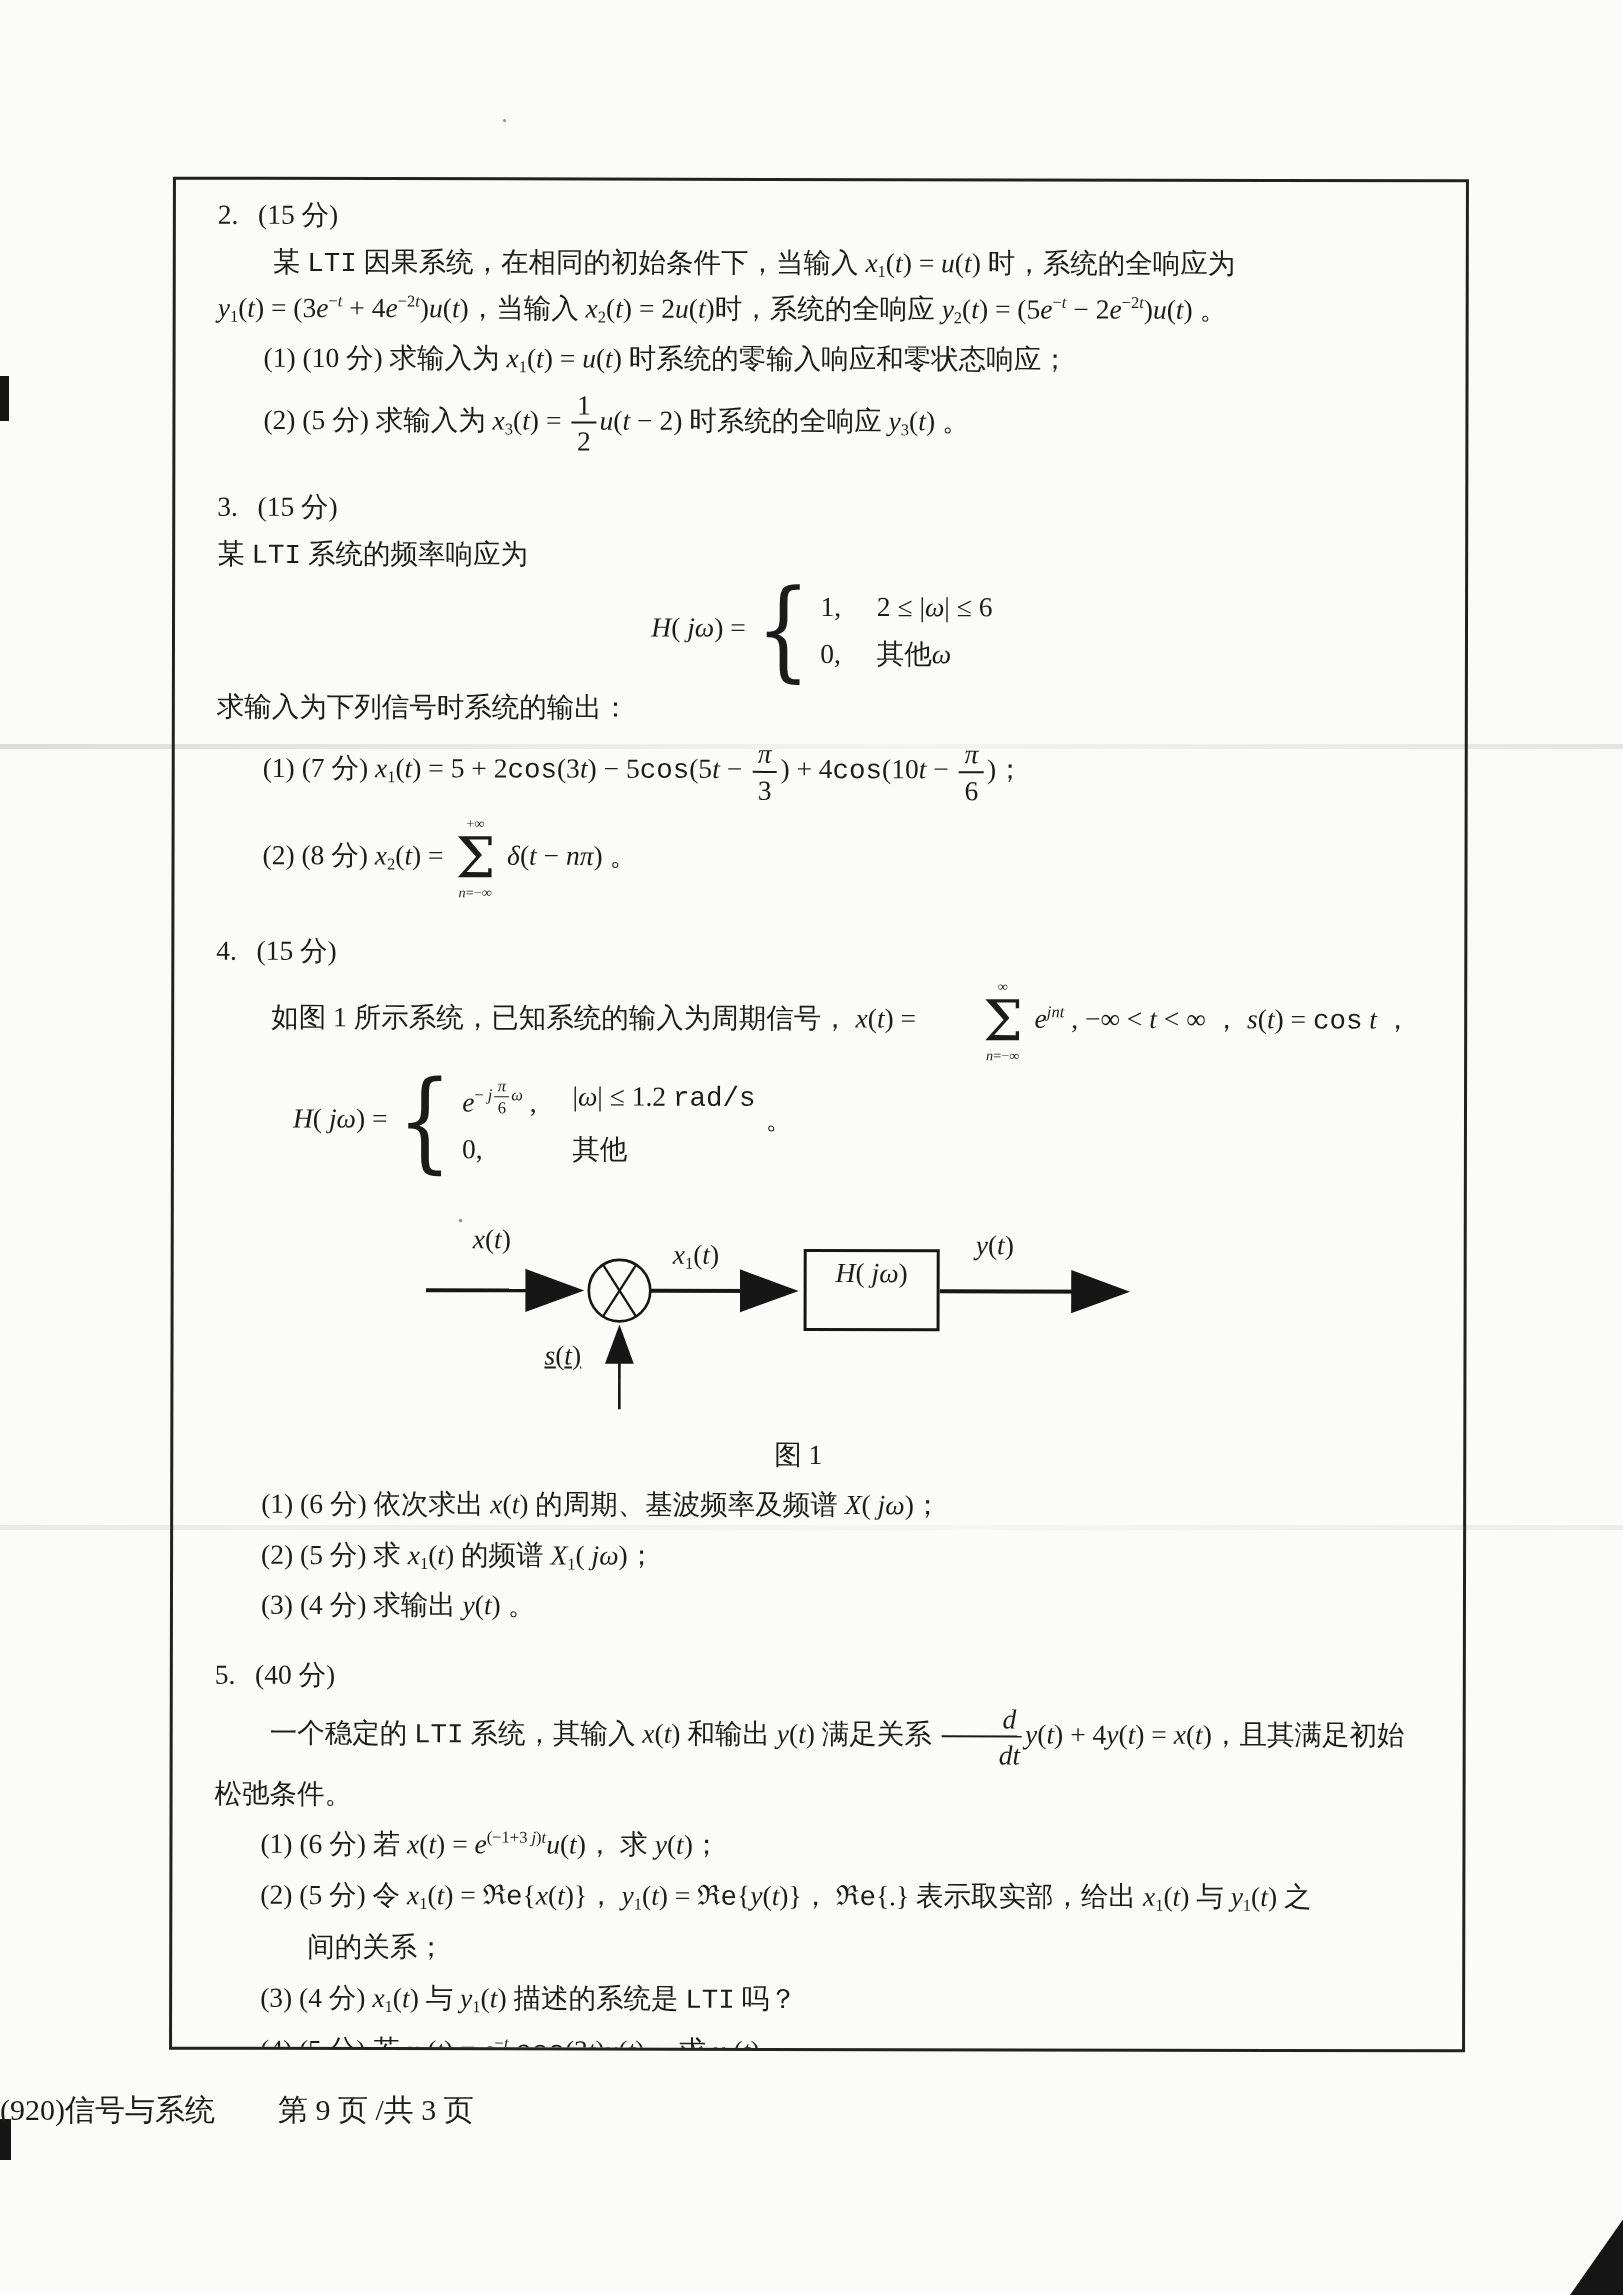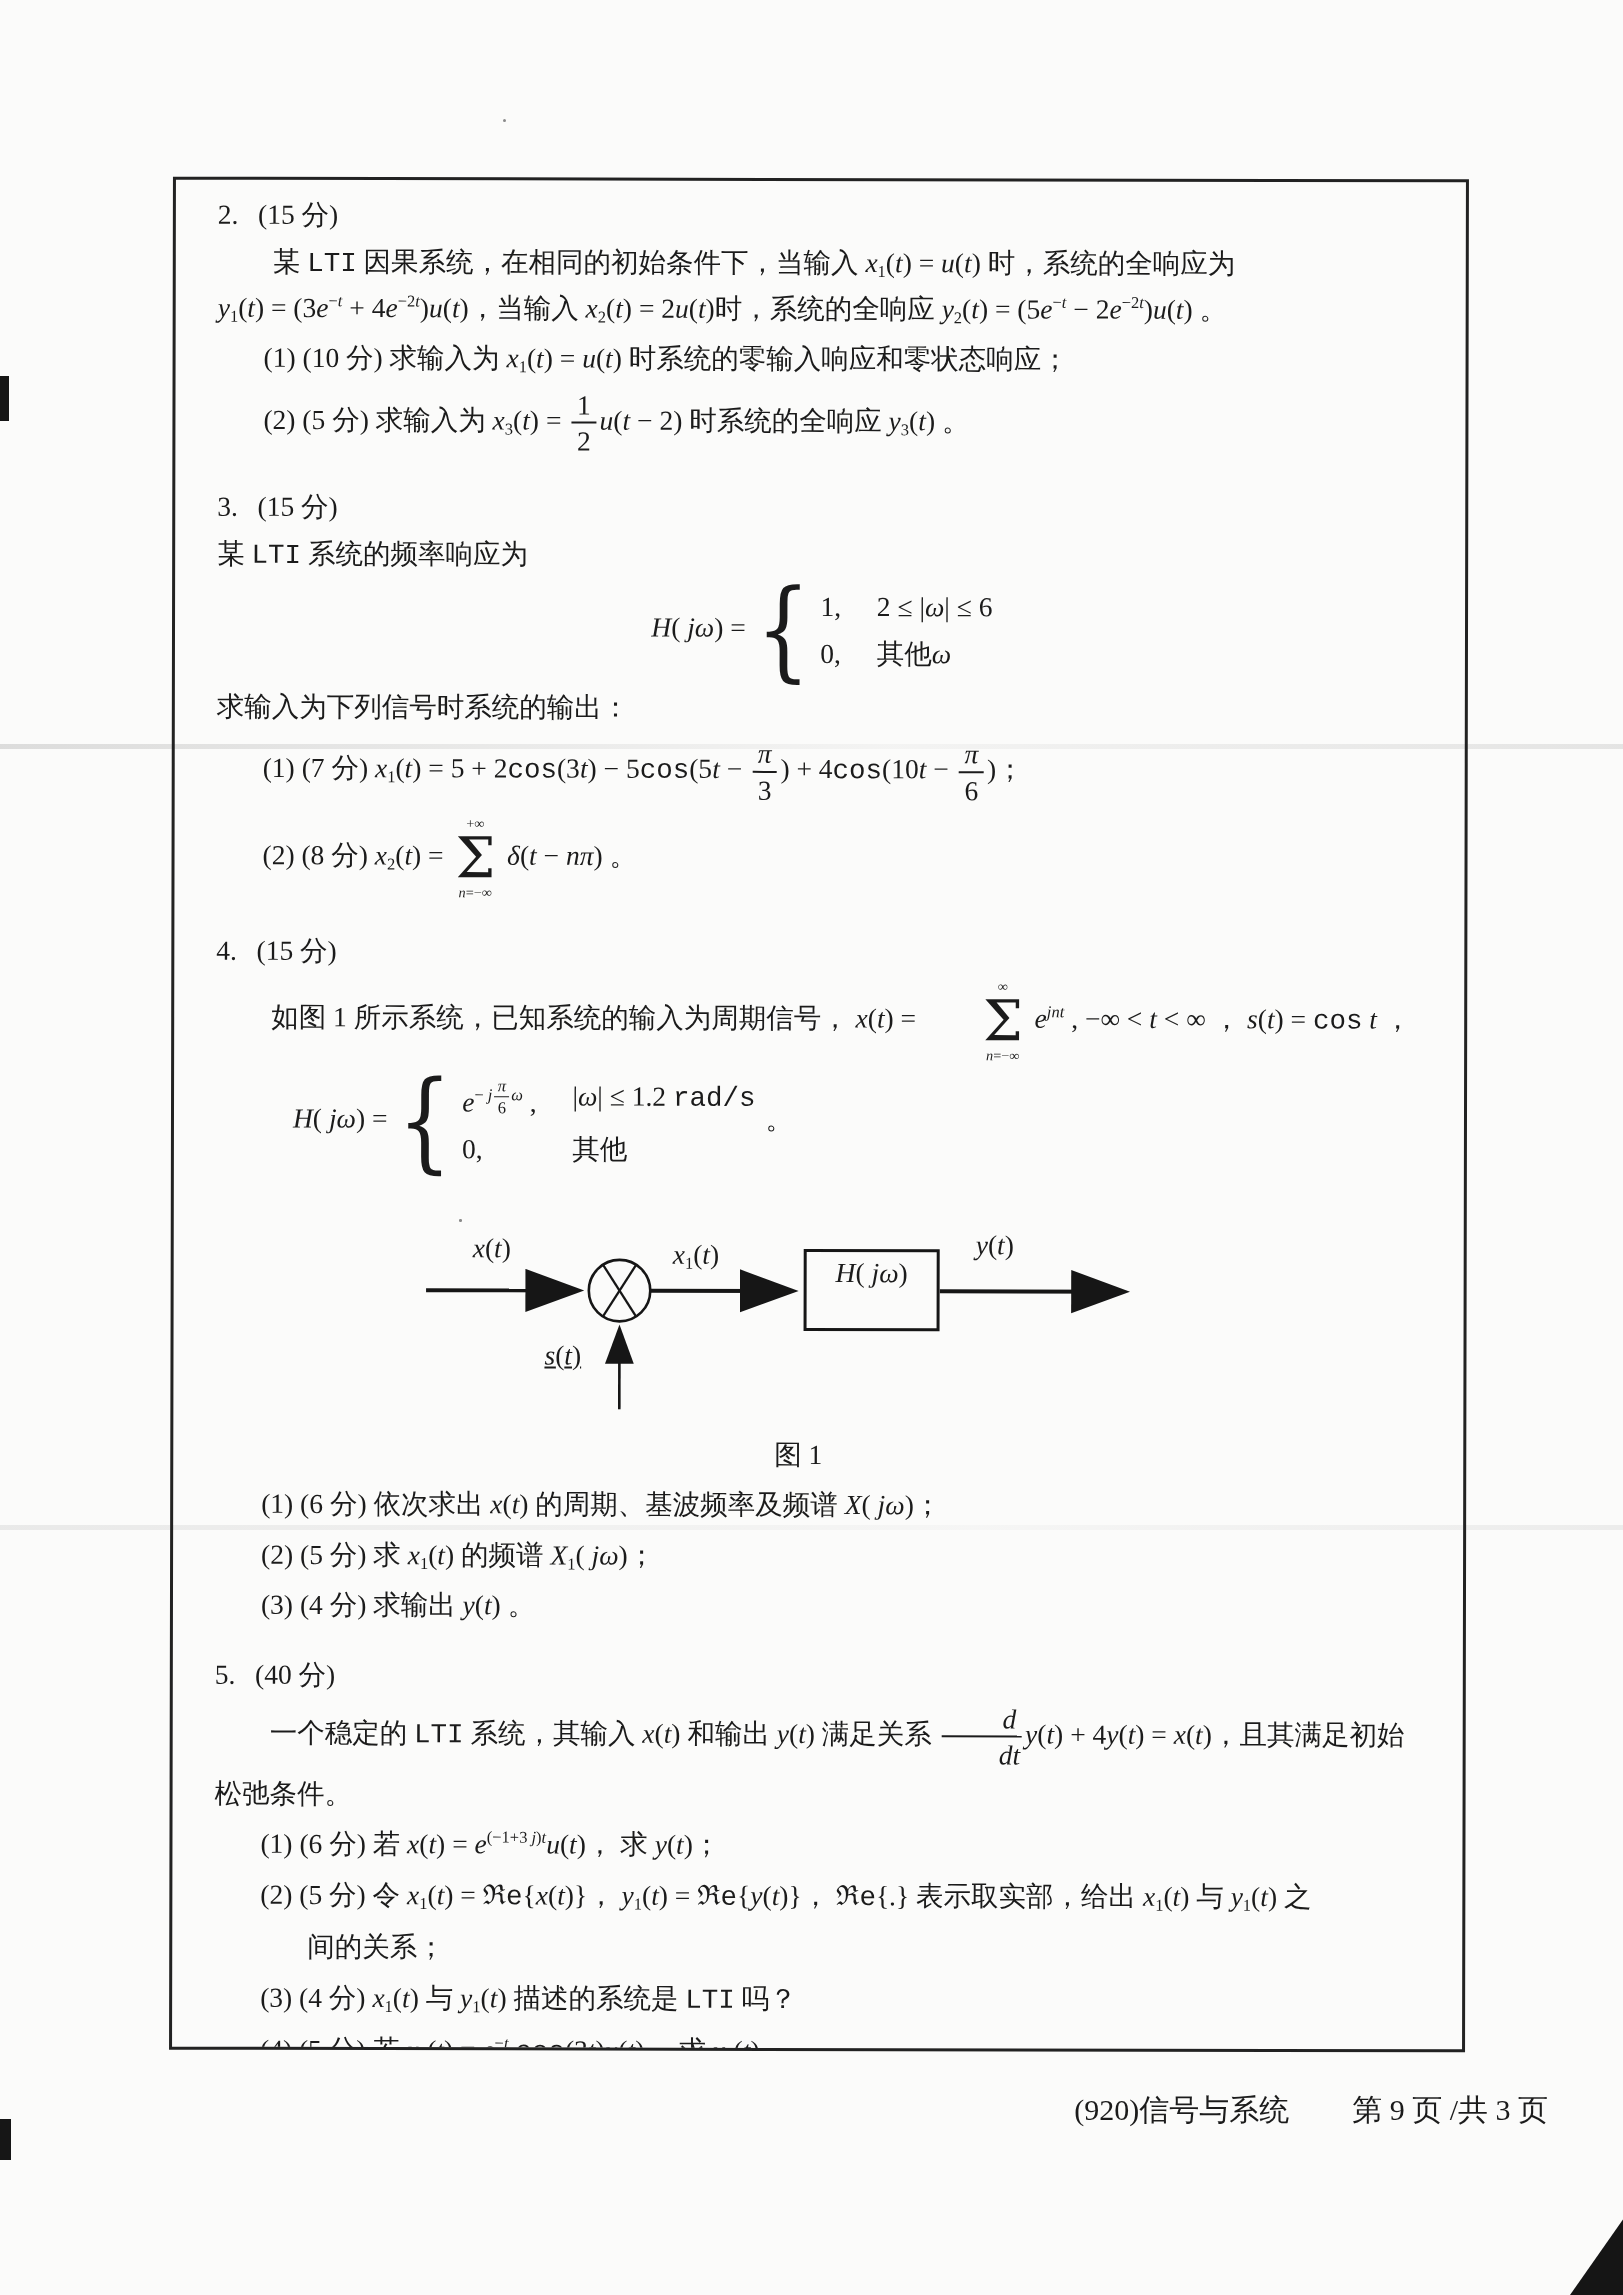--- a/index.html
+++ b/index.html
@@ -50,30 +50,30 @@
   .mcases .mbrace { font-family:"DejaVu Serif",serif; font-weight:300; font-size:3.1em;
                     line-height:0.85; transform:scaleY(1.28); transform-origin:center;
                     margin-right:0.12em; }
   .mcases .mcgrid { display:grid; grid-template-columns:max-content max-content;
                     column-gap:1.3em; row-gap:0.45em; text-align:left; align-items:center; }
   
   .figure-wrap { margin:26px 0 3.9px 164px; width:838px; }
   .diagram { position:relative; width:838px; height:217px; }
   .diagram svg { position:absolute; left:0; top:0; }
   .dlabel { position:absolute; font-size:27.5px; line-height:1; }
-  .dlabel.lx  { left:93px; top:42px; }
+  .dlabel.lx  { left:93px; top:33px; }
   .dlabel.lx1 { left:293px; top:48px; }
   .dlabel.ly  { left:596px; top:38px; }
   .dlabel.ls  { left:165px; top:149px;text-decoration:underline; }
   .hbox { position:absolute; left:424px; top:56px; width:136px; height:82px;
           border:3.3px solid #161616; display:flex; align-items:flex-start; justify-content:center; }
   .fig-caption { text-align:center; margin-top:23.6px; }
   
   .footer { position:absolute; left:0; top:2087px; width:1548px;
-            display:flex; justify-content:flex-end; gap:63px; font-size:30px; }
+            display:flex; justify-content:flex-start; gap:63px; font-size:30px; }
   
   .streak { position:absolute; left:0; width:1624px; pointer-events:none; }
   .streak.s1 { top:744px; height:5.2px;
     background:linear-gradient(90deg, rgba(150,150,150,.30), rgba(190,190,190,.12) 55%, rgba(160,160,160,.25)); }
   .streak.s2 { top:1525px; height:4.6px;
     background:linear-gradient(90deg, rgba(170,170,170,.22), rgba(200,200,200,.10) 60%, rgba(175,175,175,.20)); }
   .edge-mark { position:absolute; background:#161616; }
   .edge-mark.m1 { left:0; top:376px;  width:8.5px; height:45px; }
   .edge-mark.m2 { left:0; top:2119px; width:10.5px; height:41px; }
   .corner-wedge { position:absolute; right:0; bottom:0; width:0; height:0;

